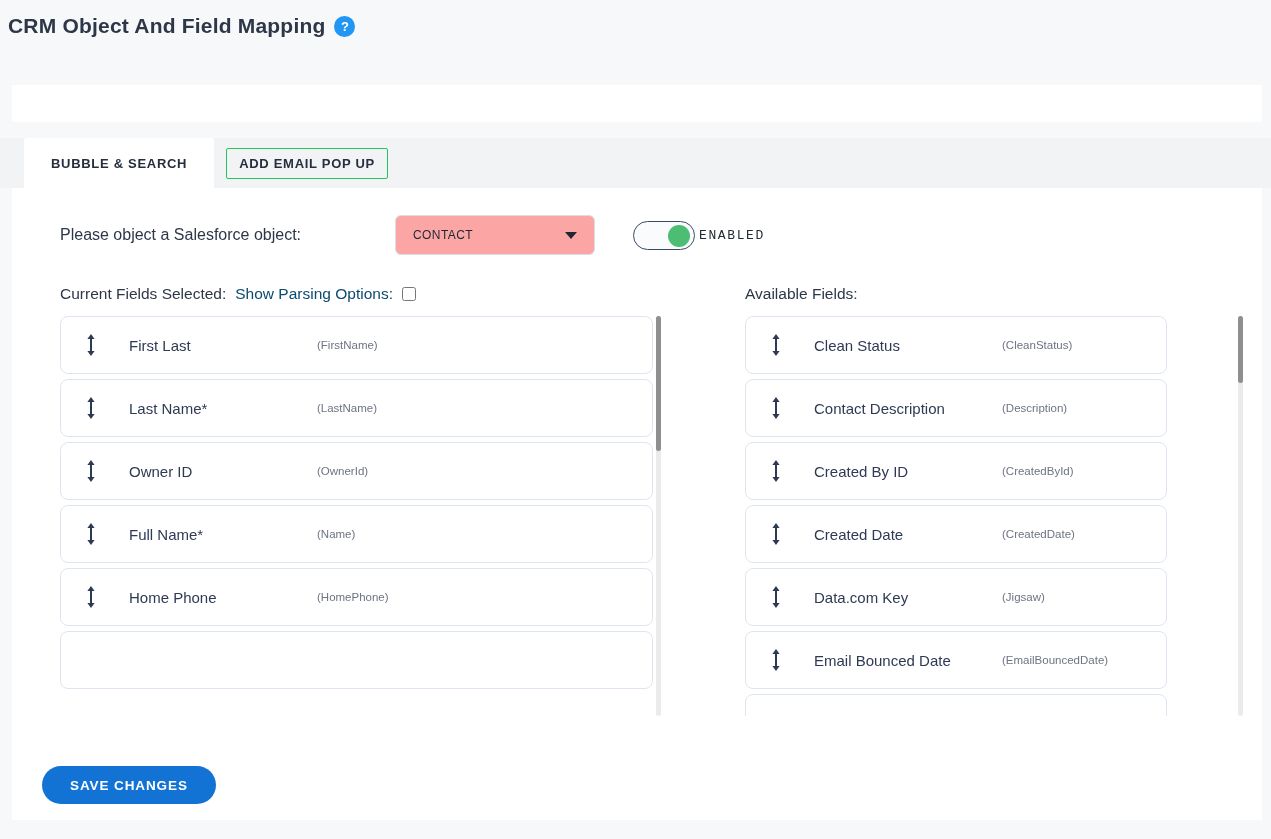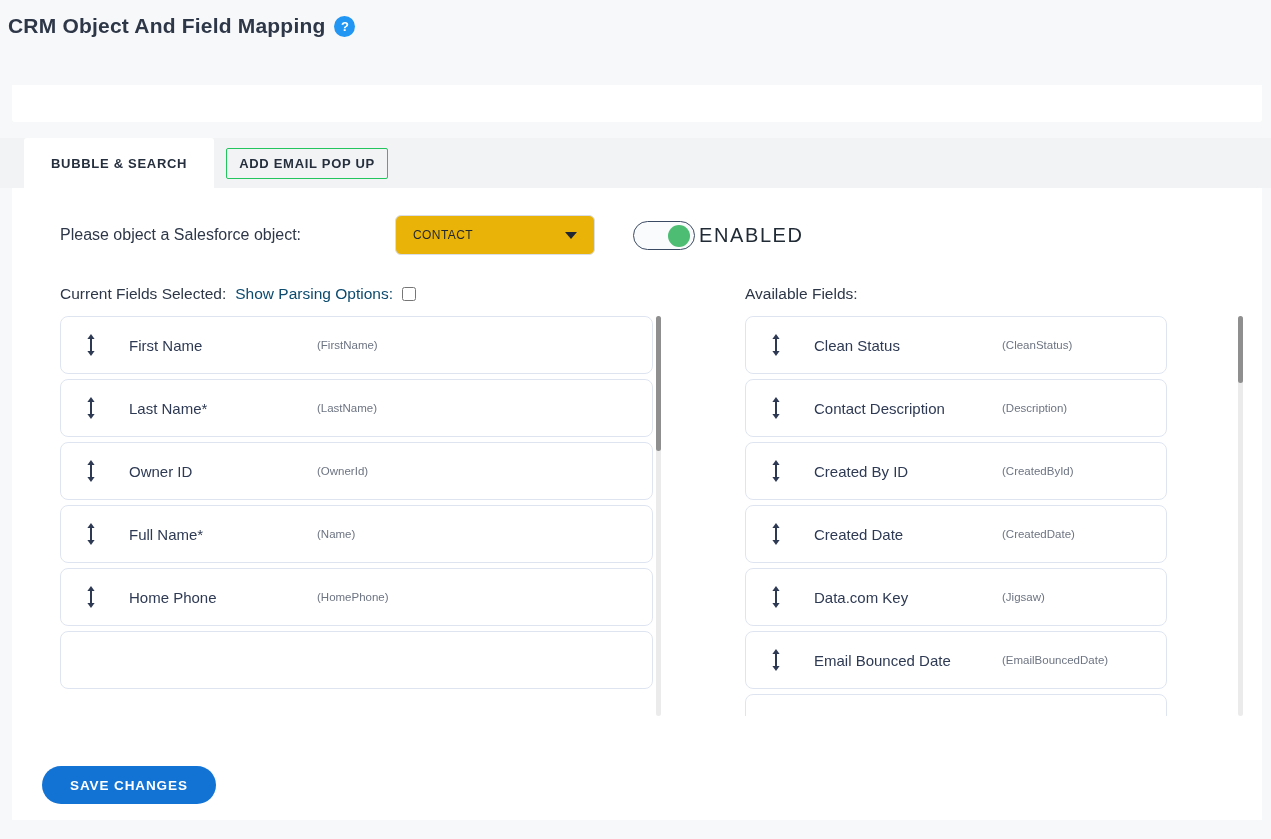--- a/index.html
+++ b/index.html
@@ -29,32 +29,32 @@
   .tab.alert { align-self:center; margin-left:12px; padding:7px 12px; border:1px solid #22c55e; border-radius:2px; background:transparent; }
 
   
   .panel { margin:0 9px 0 12px; min-height:632px; background:#fff; padding-top:27px; }
 
   .selector-row { display:flex; align-items:center; margin-left:48px; height:40px; }
   .selector-label { font-size:16px; color:#2d3748; }
   .object-select {
     display:flex; align-items:center; justify-content:space-between;
     margin-left:94px; width:200px; height:40px; padding:0 17px;
-    background:#eab308; border:1px solid #d8dde6; border-radius:6px; cursor:pointer;text-align:center;
+    background:#fca5a5; border:1px solid #d8dde6; border-radius:6px; cursor:pointer;text-align:center;
   }
   .object-select .value { font-size:12px; font-weight:500; letter-spacing:.4px; color:#1f2733; }
   .caret-down { width:0; height:0; border-left:6px solid transparent; border-right:6px solid transparent; border-top:7px solid #1f2733; }
 
   .toggle-wrap { display:flex; align-items:center; margin-left:38px; }
   .toggle {
     position:relative; width:62px; height:29px; border-radius:15px;
     border:1px solid #3b4a63; background:#fafbfd; cursor:pointer;
   }
   .toggle-knob { position:absolute; top:3px; right:4px; width:22px; height:22px; border-radius:50%; background:#4dbd74; }
-  .toggle-label { margin-left:4px; font-size:20px; letter-spacing:1.6px; color:#212b36; }
+  .toggle-label { margin-left:4px; font-size:13px; letter-spacing:1.6px; color:#212b36;font-family:Liberation Mono, monospace; }
 
   .fields-header-row { display:flex; align-items:center; margin:30px 0 13px 48px; }
   .fh-left { display:flex; align-items:center; width:685px; }
   .list-heading { font-size:15.5px; color:#2d3748; }
   .parsing-label { margin-left:9px; font-size:15.5px; color:#0c4a6e; }
   .parsing-checkbox { width:14px; height:14px; margin-left:9px; accent-color:#fff; cursor:pointer; }
 
   .lists-row { display:flex; margin-left:48px; }
   .field-list { width:593px; height:400px; overflow:hidden; }
   .field-list.right { width:422px; }
@@ -130,21 +130,21 @@
   <div class="lists-row">
     <div class="field-list" id="current-fields-list">
   <div class="field-card">
     <span class="drag-icon">
       <svg width="10" height="22" viewBox="0 0 10 22" aria-hidden="true">
         <line x1="5" y1="4" x2="5" y2="18" stroke="#2e3a54" stroke-width="2"></line>
         <path d="M5 0 L8.6 5 L1.4 5 Z" fill="#2e3a54"></path>
         <path d="M5 22 L8.6 17 L1.4 17 Z" fill="#2e3a54"></path>
       </svg>
     </span>
-    <span class="field-label">First Name</span>
+    <span class="field-label">First Last</span>
     <span class="field-api">(FirstName)</span>
   </div>
 
   <div class="field-card">
     <span class="drag-icon">
       <svg width="10" height="22" viewBox="0 0 10 22" aria-hidden="true">
         <line x1="5" y1="4" x2="5" y2="18" stroke="#2e3a54" stroke-width="2"></line>
         <path d="M5 0 L8.6 5 L1.4 5 Z" fill="#2e3a54"></path>
         <path d="M5 22 L8.6 17 L1.4 17 Z" fill="#2e3a54"></path>
       </svg>

